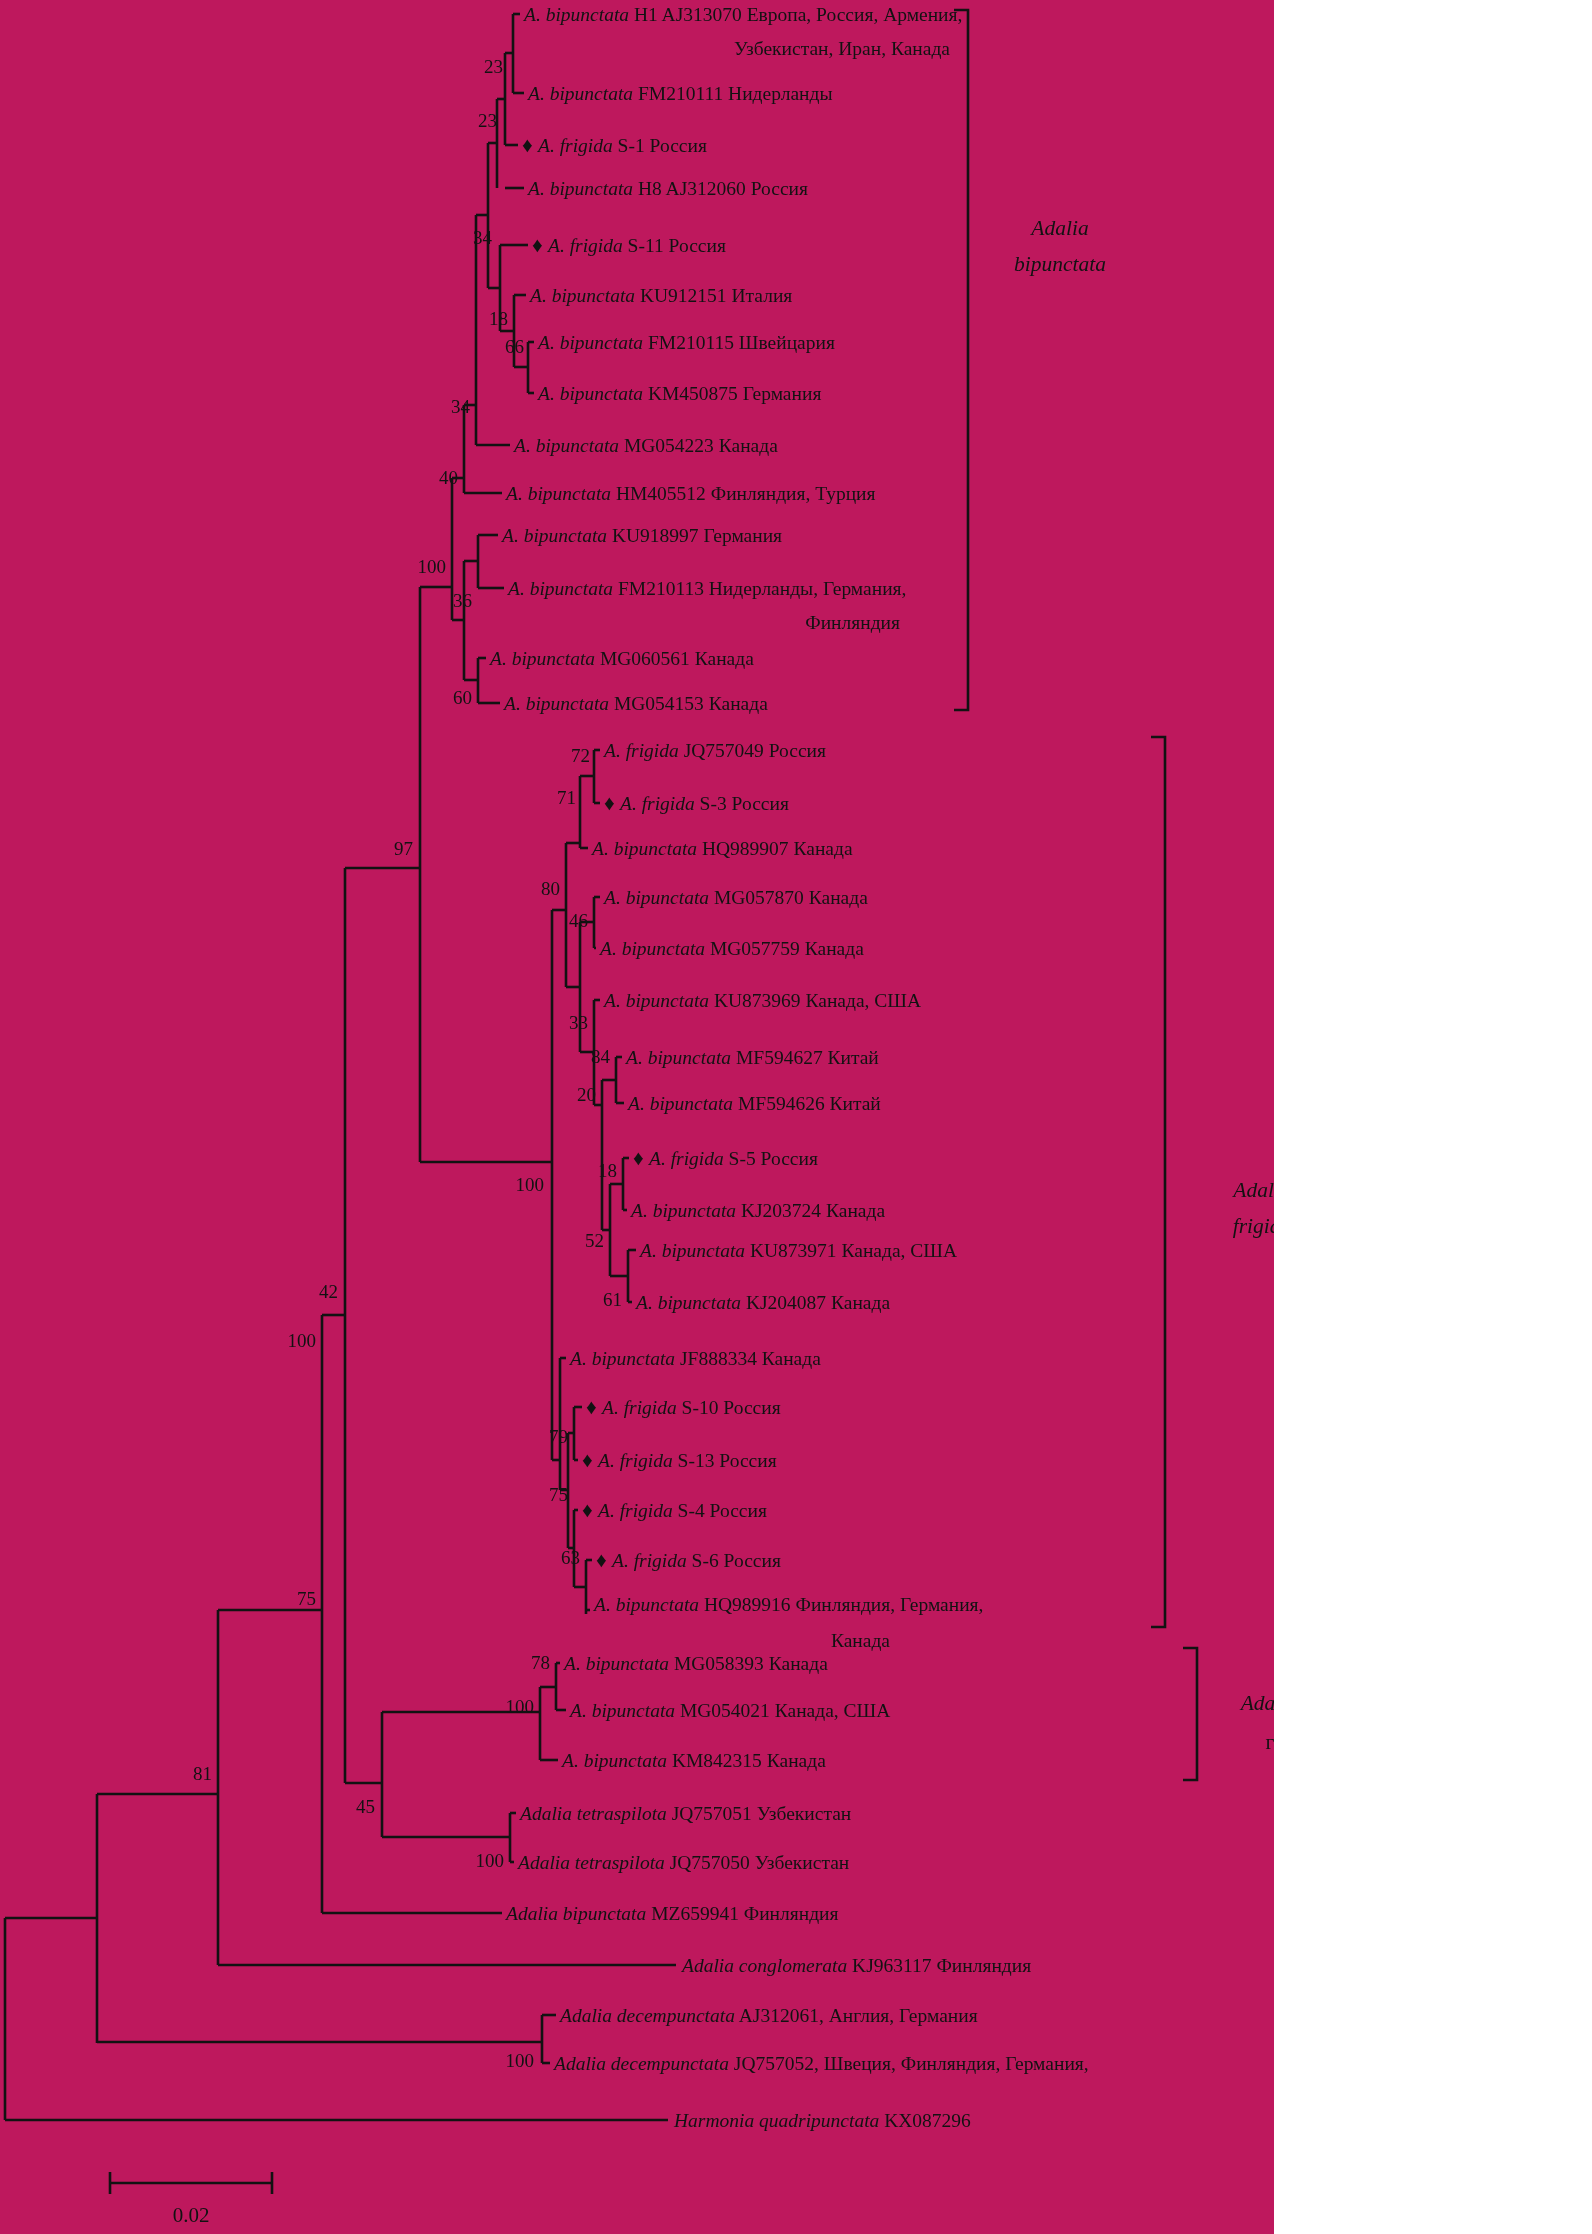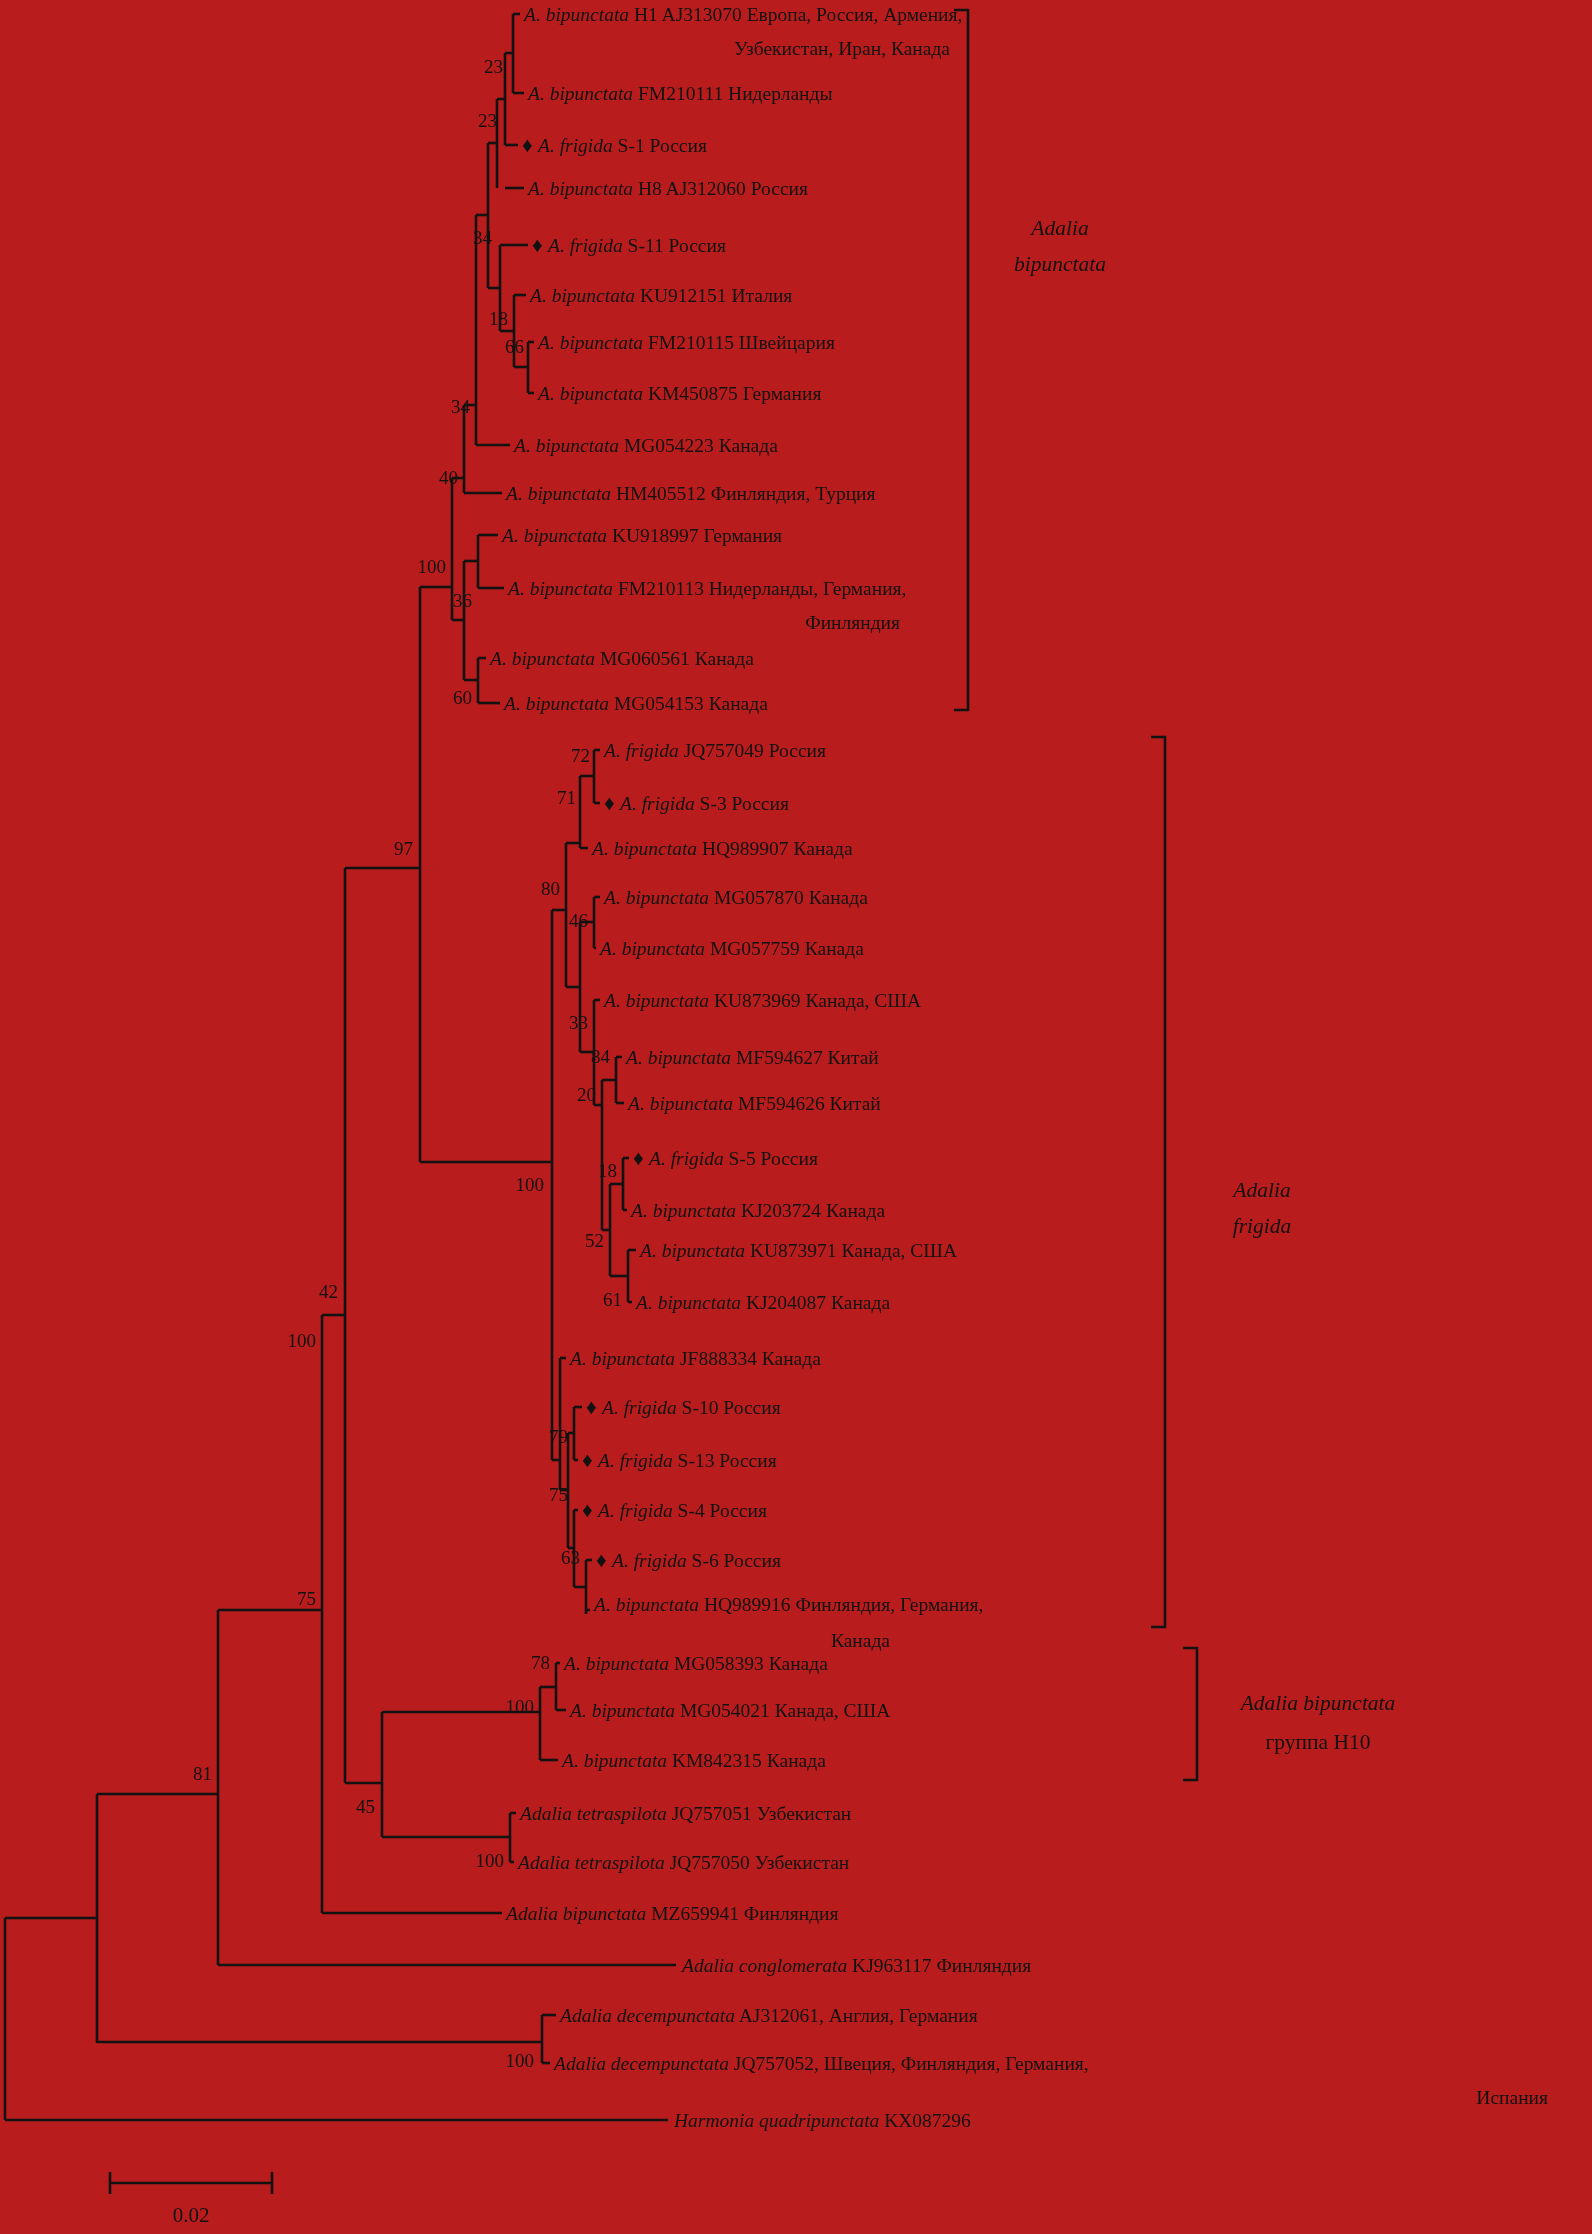--- a/index.html
+++ b/index.html
@@ -1,16 +1,16 @@
 <!DOCTYPE html>
 <html><head>
 <meta charset="utf-8">
 <style>
   html,body{margin:0;padding:0;background:#ffffff;}
-  #stage{position:relative;width:1592px;height:2234px;background:#b91c1c;overflow:hidden;}
+  #stage{position:relative;width:1274px;height:2234px;background:#be185d;overflow:hidden;}
   svg{position:absolute;left:0;top:0;}
   text{font-family:"Liberation Serif","DejaVu Serif",serif;fill:#121212;}
   .leaf-text{font-size:19.5px;}
   .support{font-size:19px;}
   .clade-label{font-size:21.5px;font-style:italic;}
   .clade-label2{font-size:21.5px;}
   .scale-label{font-size:21px;}
   .it{font-style:italic;}
 </style>
 </head>

